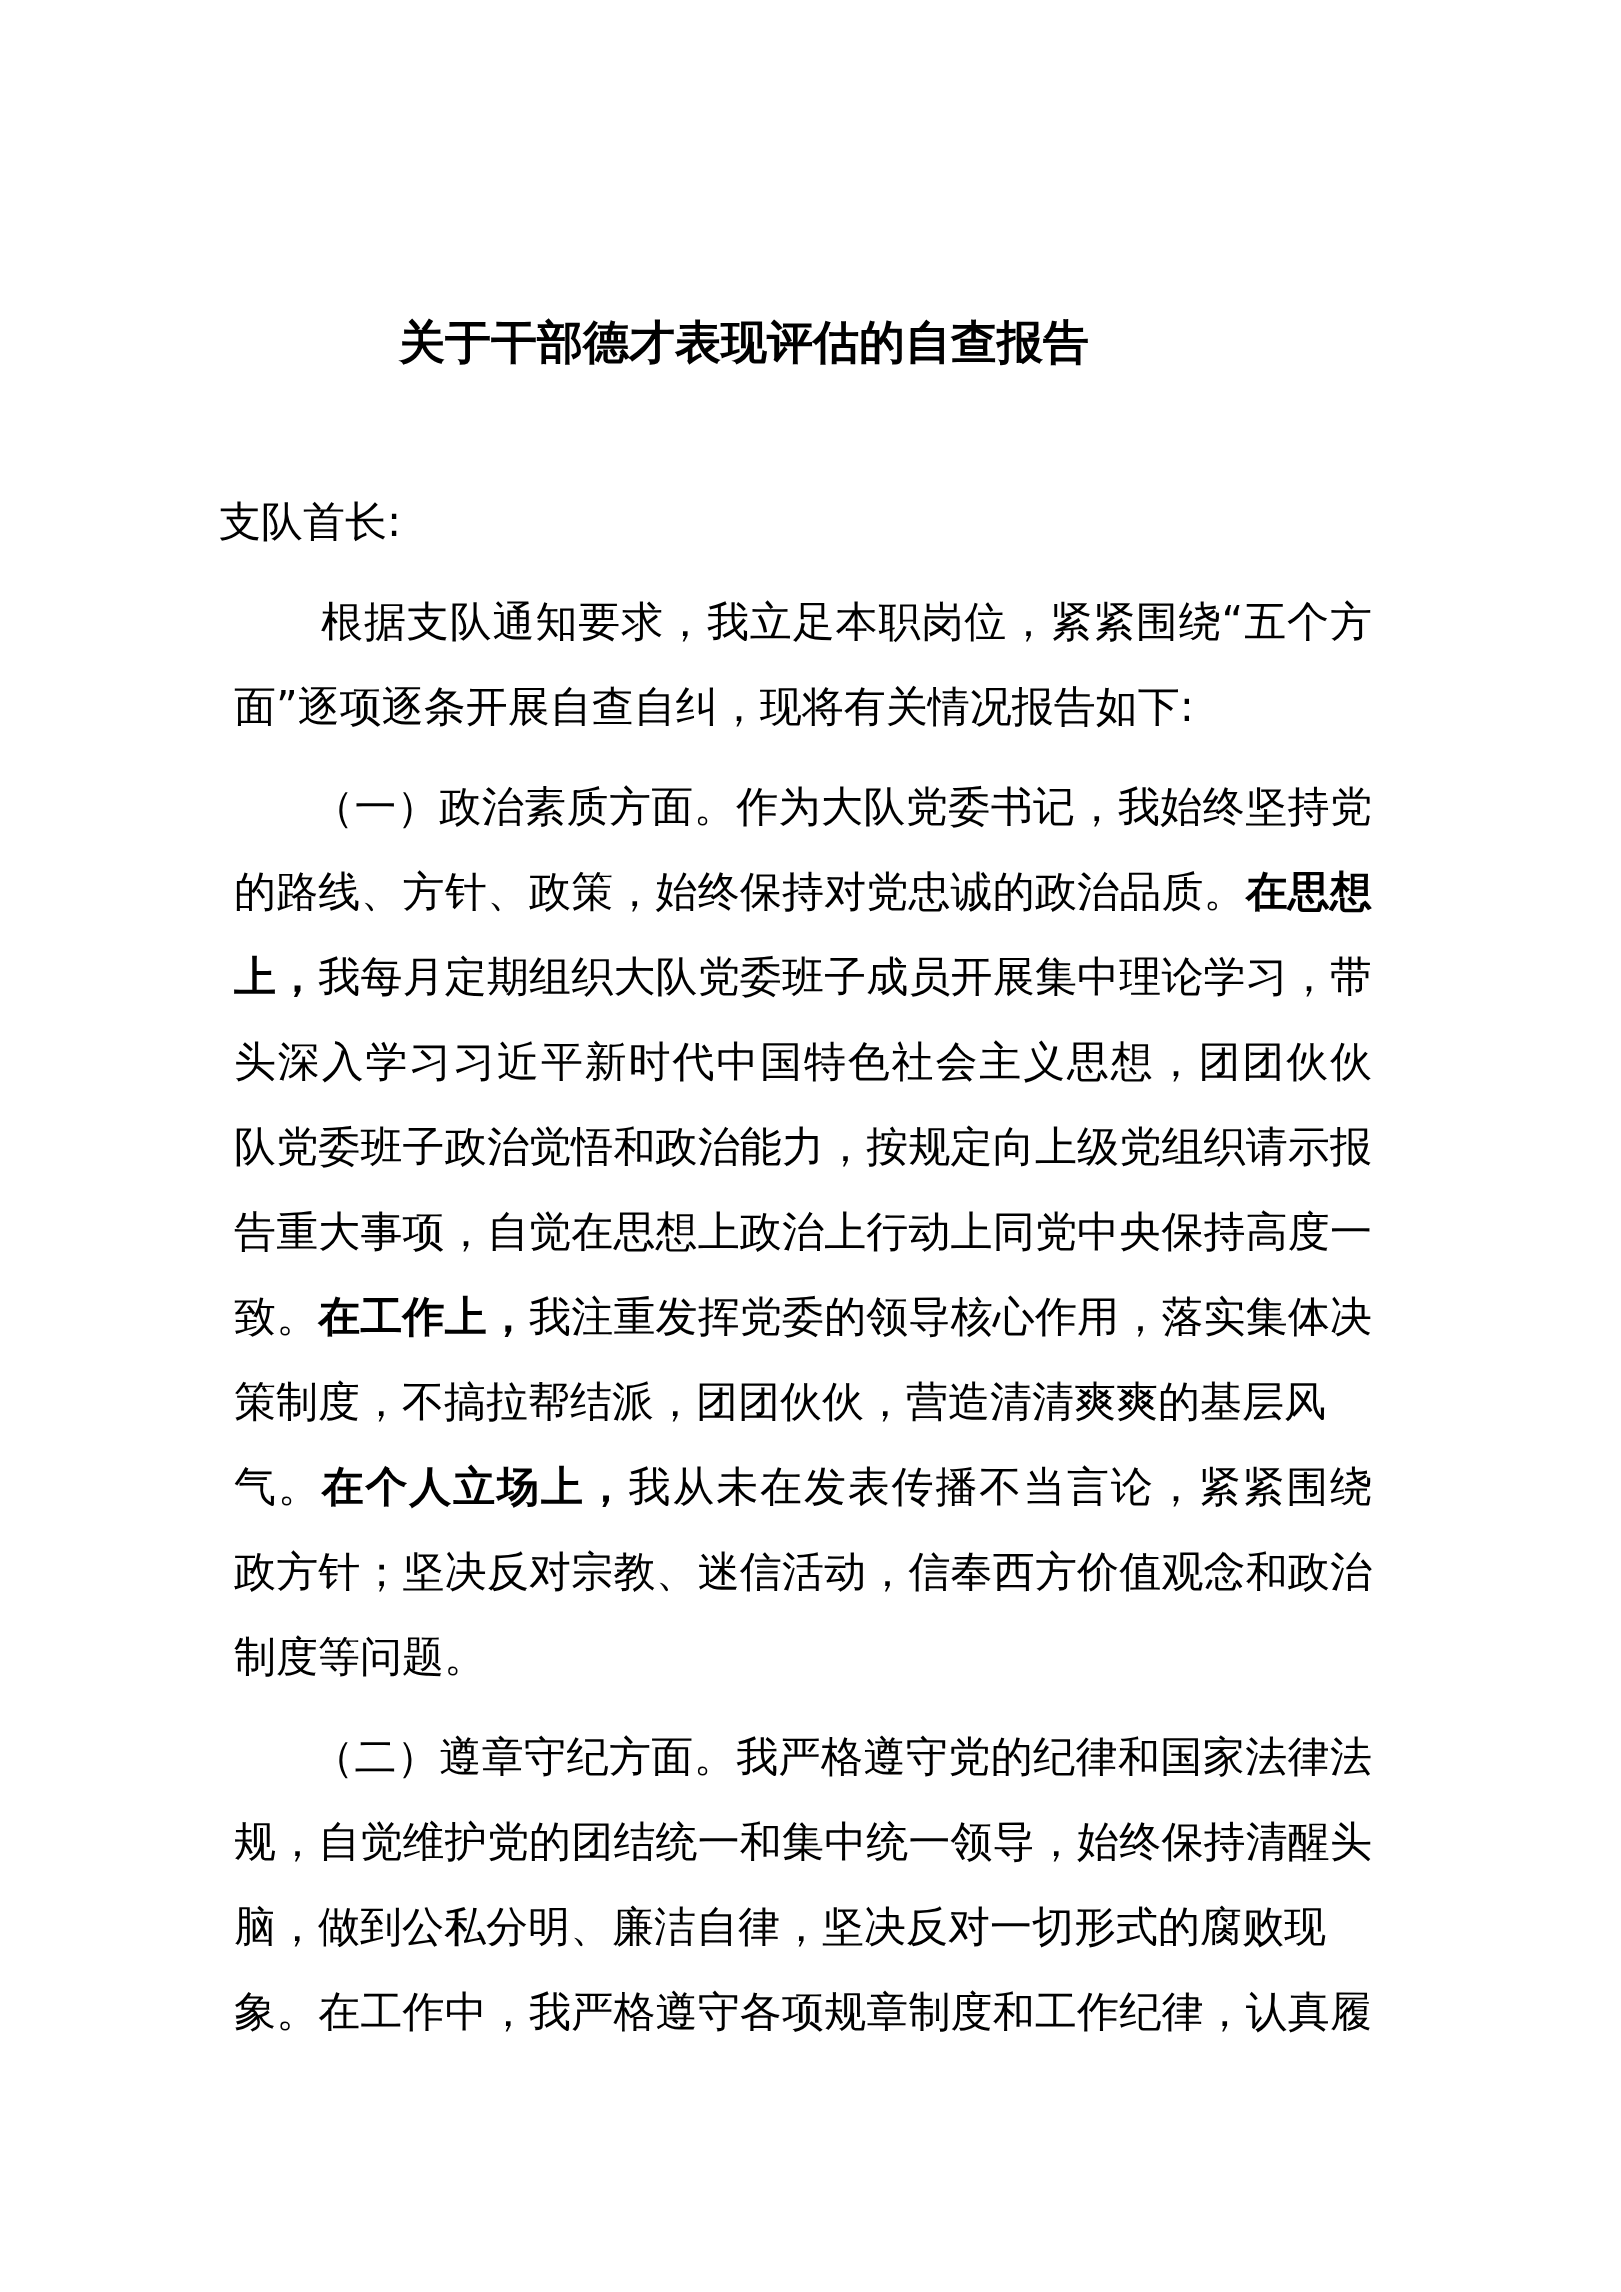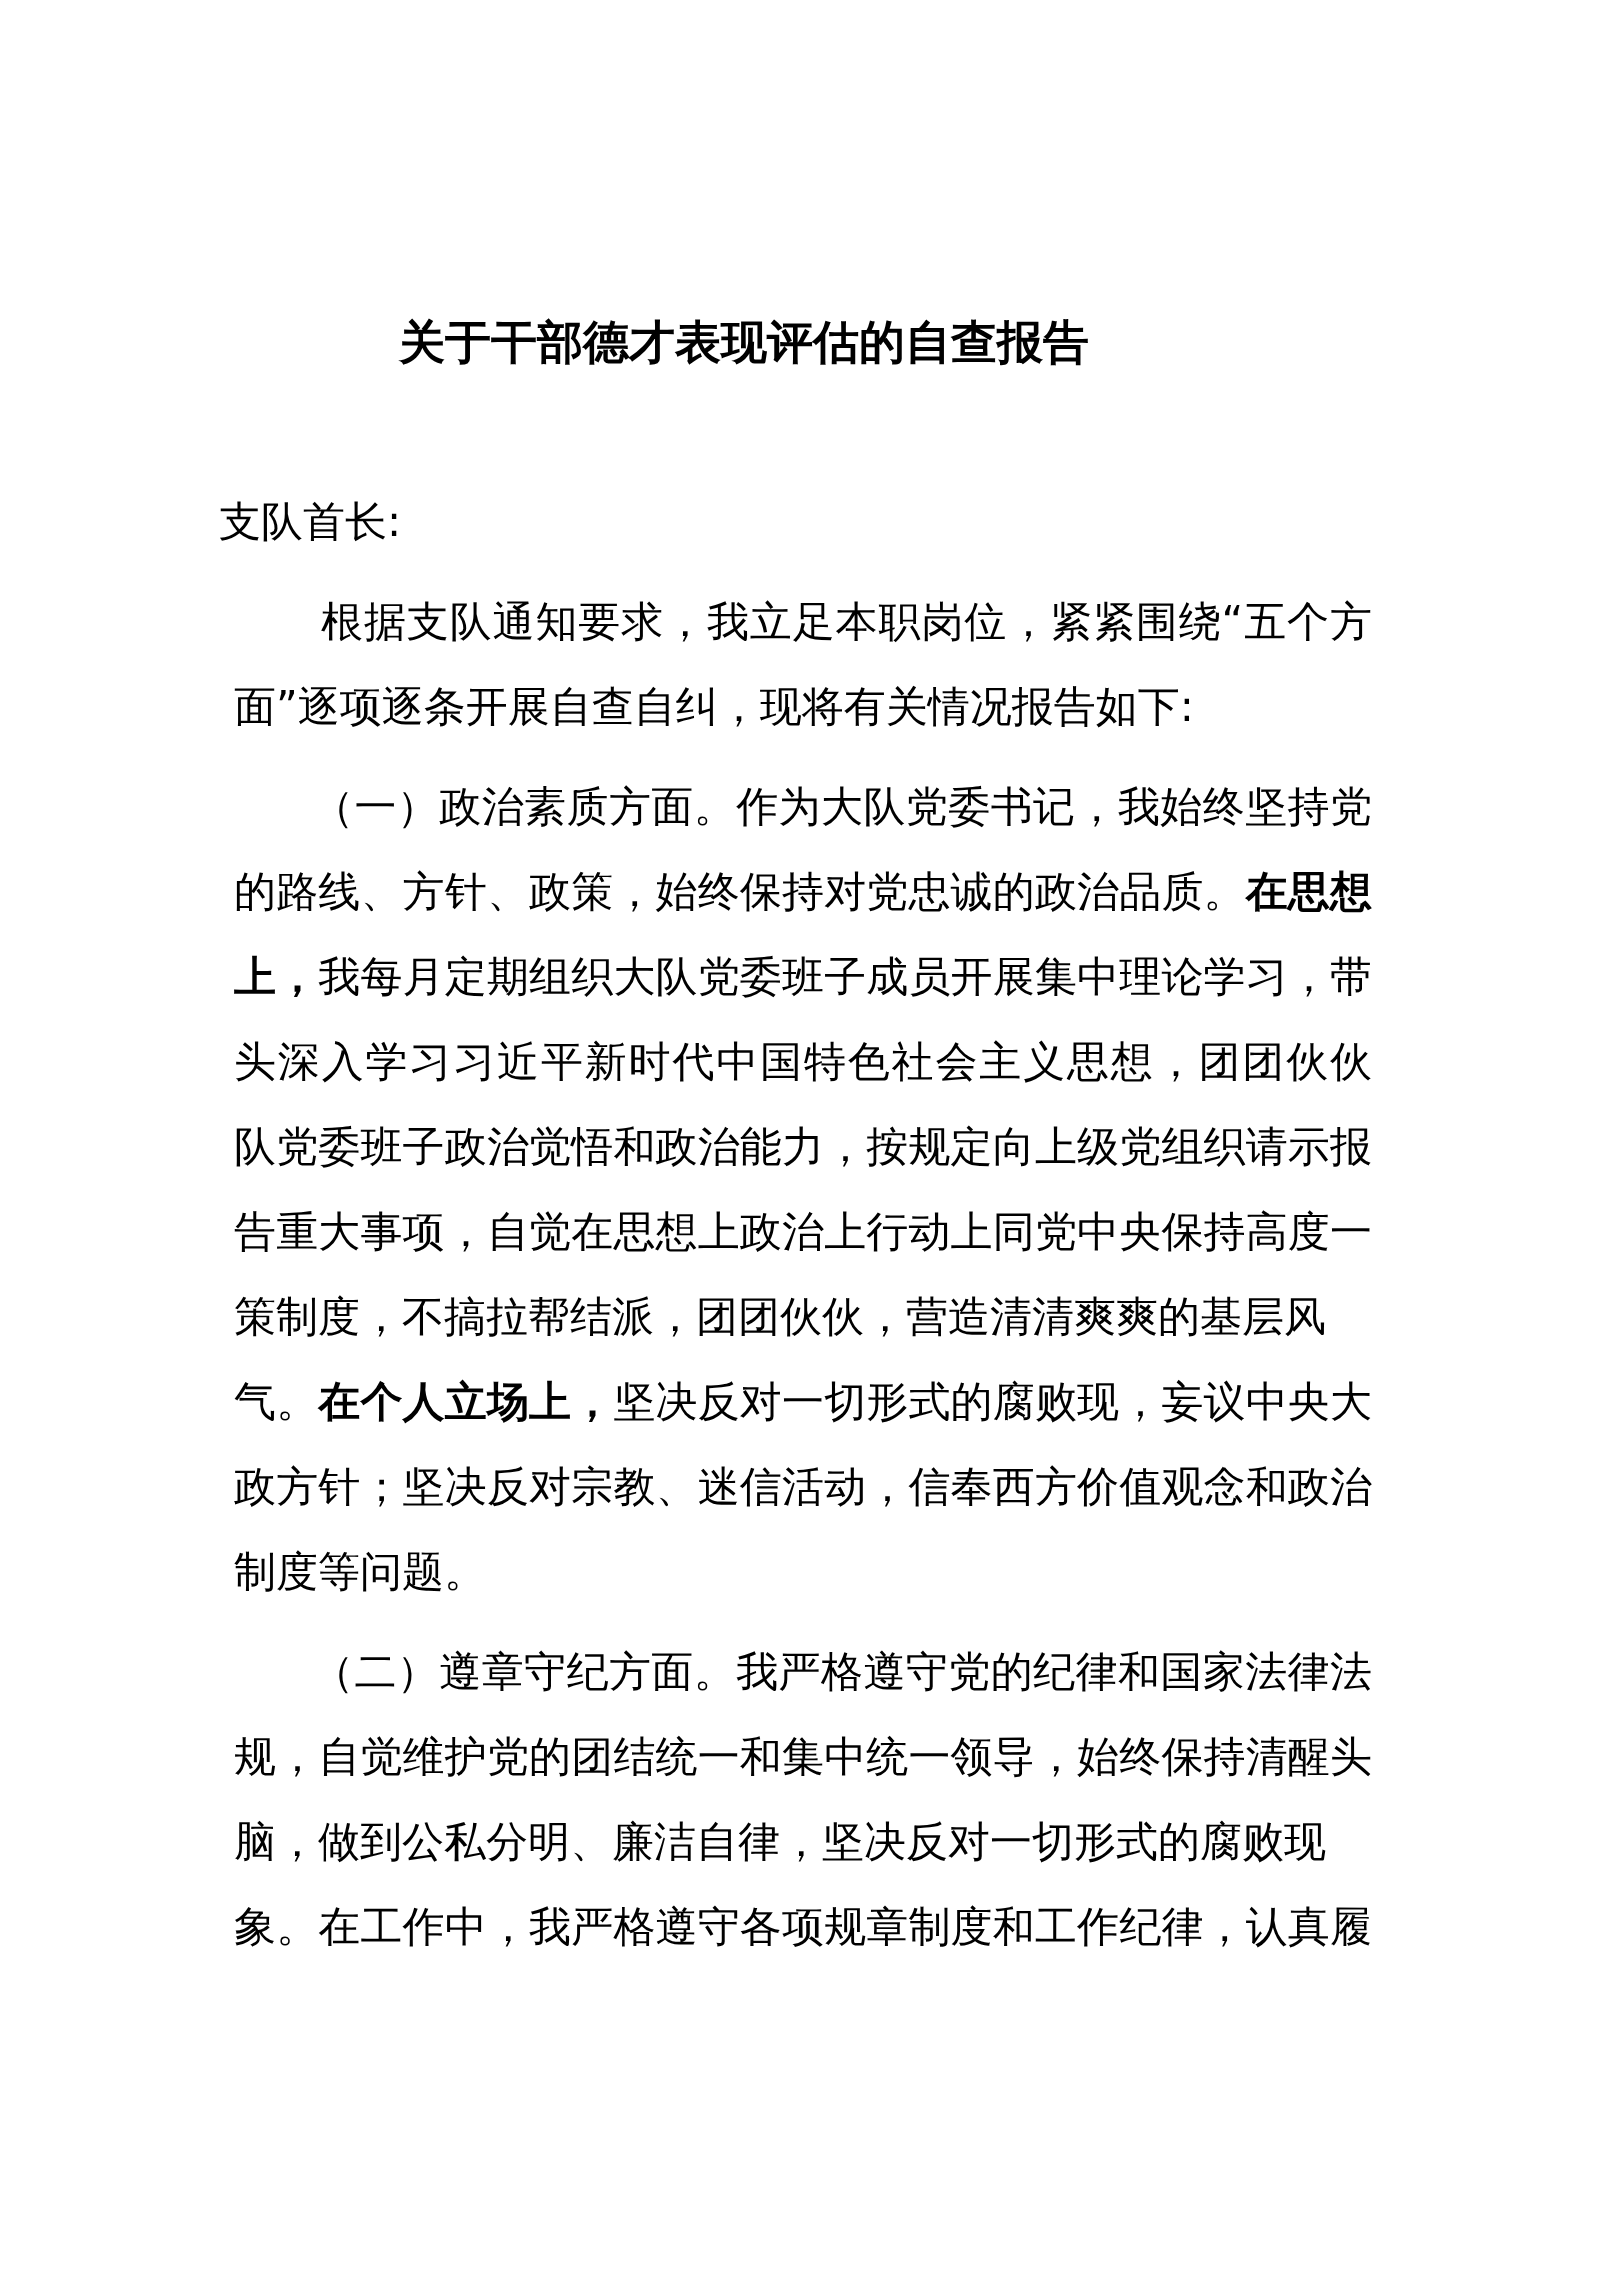--- a/index.html
+++ b/index.html
@@ -87,22 +87,23 @@
       <span class="line last">面”逐项逐条开展自查自纠，现将有关情况报告如下:</span>
     </div>
 
     <div class="para">
       <span class="line indent2"><span>（一）政治素质方面。作为大队党委书记，我始终坚持党</span></span>
       <span class="line"><span>的路线、方针、政策，始终保持对党忠诚的政治品质。</span><span class="bold">在思想</span></span>
       <span class="line"><span class="bold">上，</span><span>我每月定期组织大队党委班子成员开展集中理论学习，带</span></span>
       <span class="line"><span>头深入学习习近平新时代中国特色社会主义思想，团团伙伙</span></span>
       <span class="line"><span>队党委班子政治觉悟和政治能力，按规定向上级党组织请示报</span></span>
       <span class="line"><span>告重大事项，自觉在思想上政治上行动上同党中央保持高度一</span></span>
+      <span class="line"><span>致。</span><span class="bold">在工作上，</span><span>我注重发挥党委的领导核心作用，落实集体决</span></span>
       <span class="line last"><span>策制度，不搞拉帮结派，团团伙伙，营造清清爽爽的基层风</span></span>
-      <span class="line"><span>气。</span><span class="bold">在个人立场上，</span><span>坚决反对一切形式的腐败现，妄议中央大</span></span>
+      <span class="line"><span>气。</span><span class="bold">在个人立场上，</span><span>我从未在发表传播不当言论，紧紧围绕</span></span>
       <span class="line"><span>政方针；坚决反对宗教、迷信活动，信奉西方价值观念和政治</span></span>
       <span class="line last"><span>制度等问题。</span></span>
     </div>
 
     <div class="para">
       <span class="line indent2">（二）遵章守纪方面。我严格遵守党的纪律和国家法律法</span>
       <span class="line">规，自觉维护党的团结统一和集中统一领导，始终保持清醒头</span>
       <span class="line last">脑，做到公私分明、廉洁自律，坚决反对一切形式的腐败现</span>
       <span class="line">象。在工作中，我严格遵守各项规章制度和工作纪律，认真履</span>
     </div>

